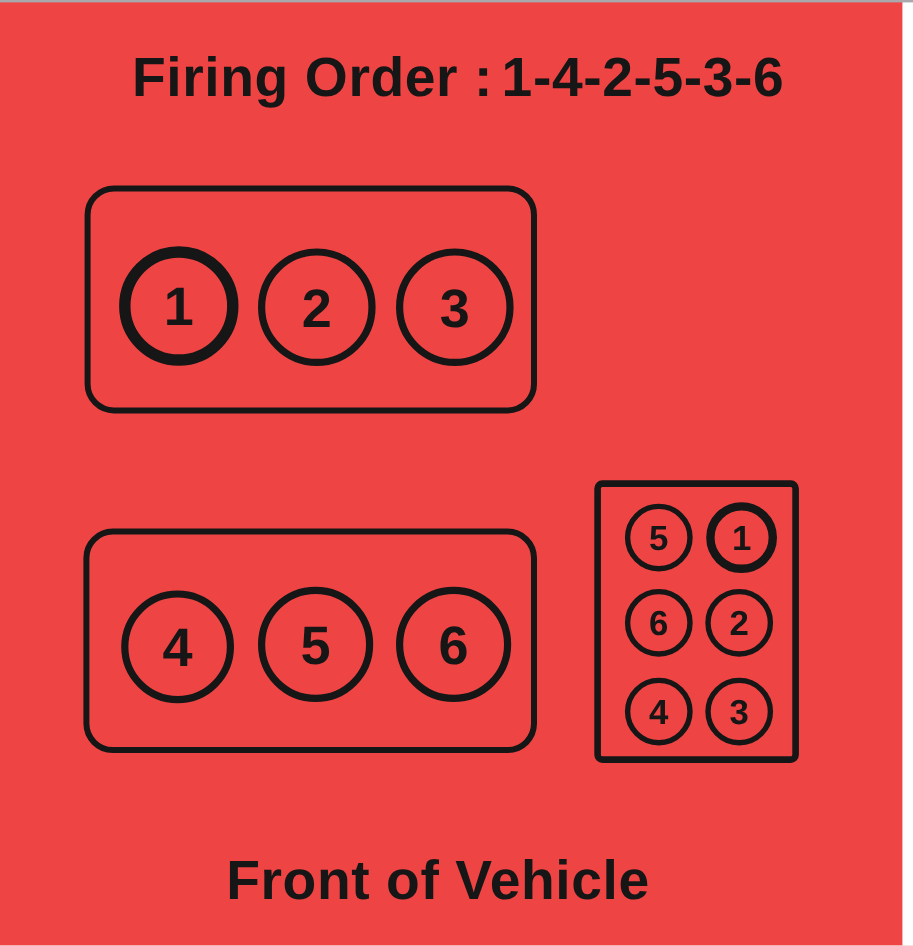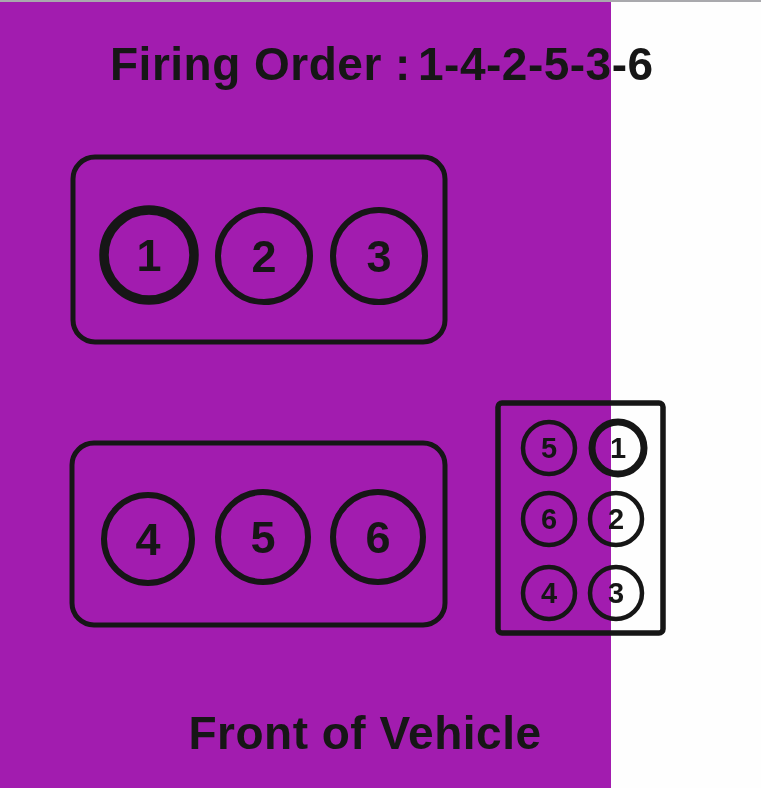--- a/index.html
+++ b/index.html
@@ -6,23 +6,23 @@
     margin: 0;
     padding: 0;
     width: 761px;
     height: 788px;
     background: #fefefe;
     overflow: hidden;
     font-family: "Liberation Sans", sans-serif;
   }
   .page {
     position: relative;
-    width: 611px;
+    width: 752px;
     height: 788px;
-    background: #a21caf;
+    background: #ef4444;
   }
   .top-strip {
     position: absolute;
     top: 0; left: 0;
     width: 761px; height: 2px;
     background: #a9a9ad;
   }
   svg.diagram {
     position: absolute;
     top: 0; left: 0;

